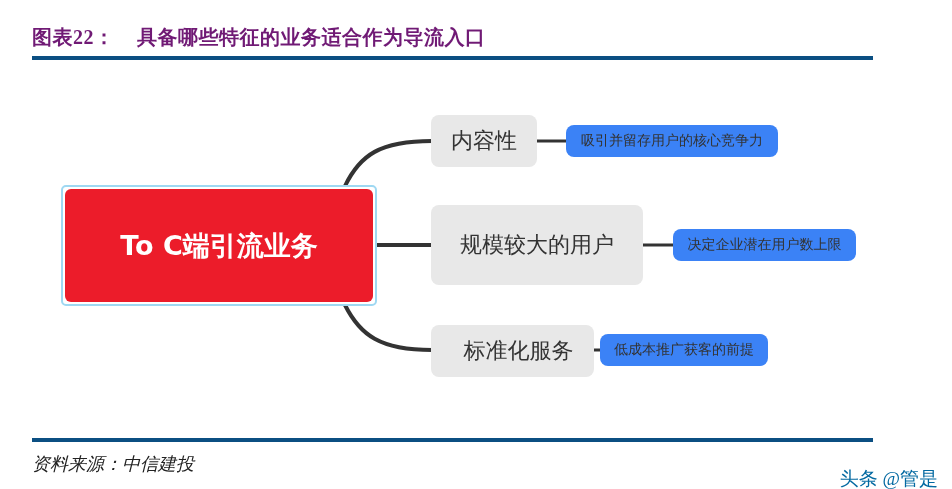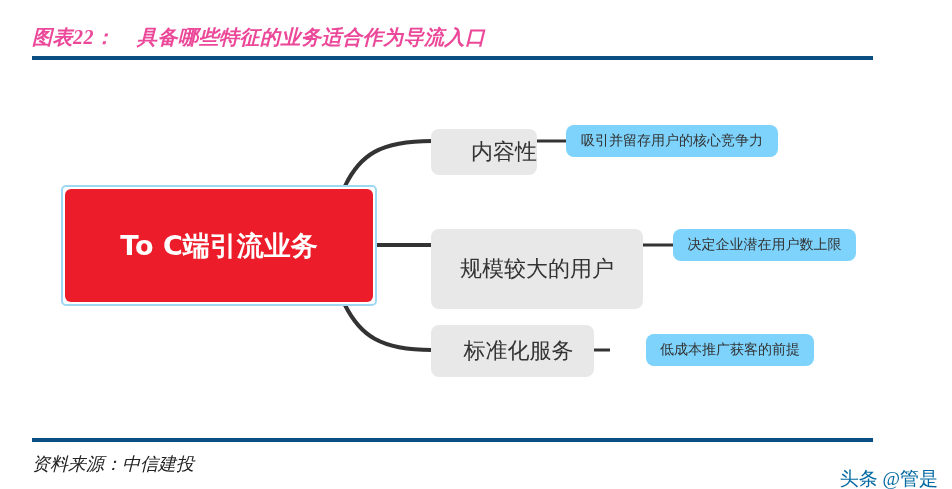--- a/index.html
+++ b/index.html
@@ -1,36 +1,36 @@
 <!DOCTYPE html>
 <html><head>
 <meta charset="utf-8">
 <style>
   html, body { margin:0; padding:0; background:#ffffff; }
   body { width:952px; height:489px; position:relative; overflow:hidden;
          font-family:"DejaVu Sans", sans-serif; }
   .title { position:absolute; left:32px; top:24px; font-size:20px; font-weight:bold;
-           color:#ec4899; letter-spacing:0.5px; font-family:"DejaVu Sans", sans-serif;font-style:italic; }
+           color:#701a75; letter-spacing:0.5px; font-family:"DejaVu Sans", sans-serif; }
   .title .num { font-family:"Liberation Serif", serif; }
   .rule-top { position:absolute; left:32px; top:56px; width:841px; height:4px; background:#0b4f82; }
   .rule-bottom { position:absolute; left:32px; top:438px; width:841px; height:4px; background:#0b4f82; }
   .source { position:absolute; left:32px; top:452px; font-size:18px; font-style:italic;
             color:#222; font-family:"DejaVu Serif", serif; }
   .watermark { position:absolute; right:14px; top:466px; font-size:19px; color:#0369a1;
                font-family:Liberation Serif, serif; }
   svg.connectors { position:absolute; left:0; top:0; }
   .center-wrap { position:absolute; left:61px; top:185px; width:316px; height:121px;
                  border:2px solid #9fd8f2; border-radius:5px; box-sizing:border-box;padding-left:12px; }
   .center { position:absolute; left:2px; top:2px; right:2px; bottom:2px; background:#ec1c2a;
             border-radius:6px; display:flex; flex-direction:column; align-items:center;
             justify-content:center; color:#fff; font-weight:bold; font-size:27px; line-height:37px; }
   .node { position:absolute; background:#e8e8e8; border-radius:8px; color:#333;
           font-size:22px; display:flex; align-items:center; justify-content:center;
           flex-direction:column; line-height:30px; }
-  .leaf { position:absolute; background:#7dd3fc; border-radius:8px; color:#333;
+  .leaf { position:absolute; background:#3b82f6; border-radius:8px; color:#333;
           font-size:14px; display:flex; align-items:center; justify-content:center; }
 </style>
 </head>
 <body>
 
 <div class="title">
   <span>图表</span><span class="num">22</span><span>：</span>&nbsp;&nbsp;&nbsp;<span>具备哪些特征的业务适合作为导流入口</span>
 </div>
 <div class="rule-top"></div>
 
@@ -46,36 +46,36 @@
   <path d="M643 245 L 673 245" stroke="#333" stroke-width="3" fill="none"></path>
   <path d="M582 350 L 610 350" stroke="#333" stroke-width="3" fill="none"></path>
 </svg>
 
 <div class="center-wrap">
   <div class="center">
     <span>To C端引流业务</span>
   </div>
 </div>
 
-<div class="node" style="left:431px; top:129px; width:106px; height:46px;align-items:flex-end;">
+<div class="node" style="left:431px; top:115px; width:106px; height:52px;">
   <span>内容性</span>
 </div>
 <div class="leaf" style="left:566px; top:125px; width:212px; height:32px;">
   <span>吸引并留存用户的核心竞争力</span>
 </div>
 
-<div class="node" style="left:431px; top:205px; width:212px; height:80px;margin-top:24px;">
+<div class="node" style="left:431px; top:205px; width:212px; height:80px;">
   <span>规模较大的用户</span>
 </div>
 <div class="leaf" style="left:673px; top:229px; width:183px; height:32px;">
   <span>决定企业潜在用户数上限</span>
 </div>
 
 <div class="node" style="left:431px; top:325px; width:151px; height:52px;padding-left:12px;">
   <span>标准化服务</span>
 </div>
-<div class="leaf" style="left:646px; top:334px; width:168px; height:32px;">
+<div class="leaf" style="left:600px; top:334px; width:168px; height:32px;">
   <span>低成本推广获客的前提</span>
 </div>
 
 <div class="rule-bottom"></div>
 <div class="source">资料来源：中信建投</div>
 <div class="watermark">头条 @管是</div>
 
 </body></html>

